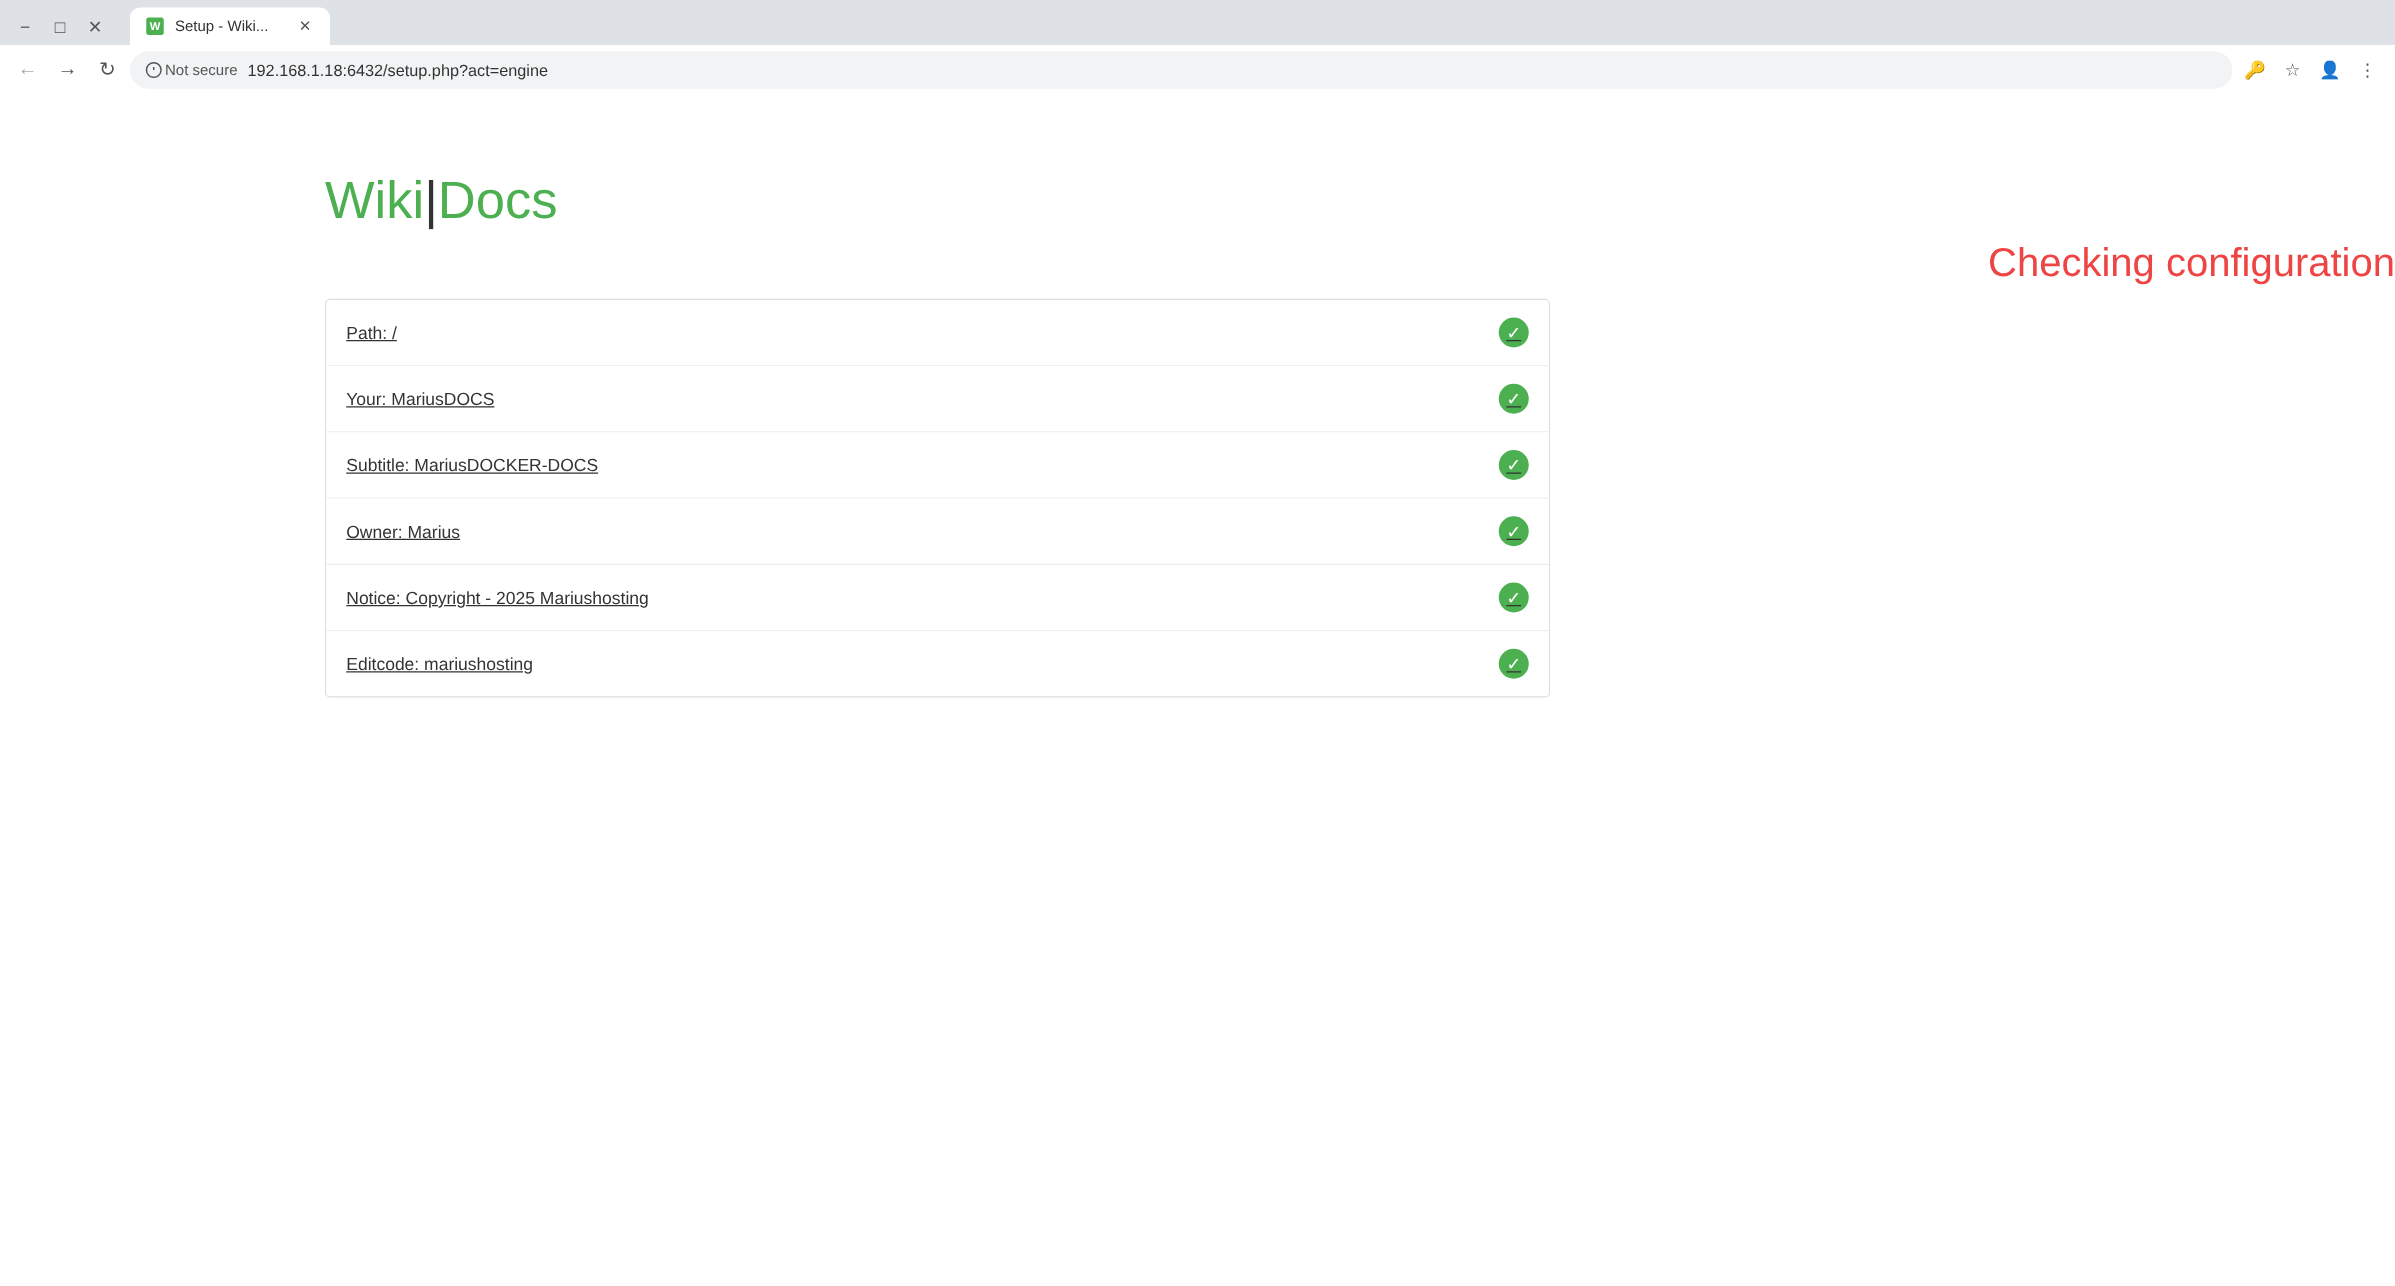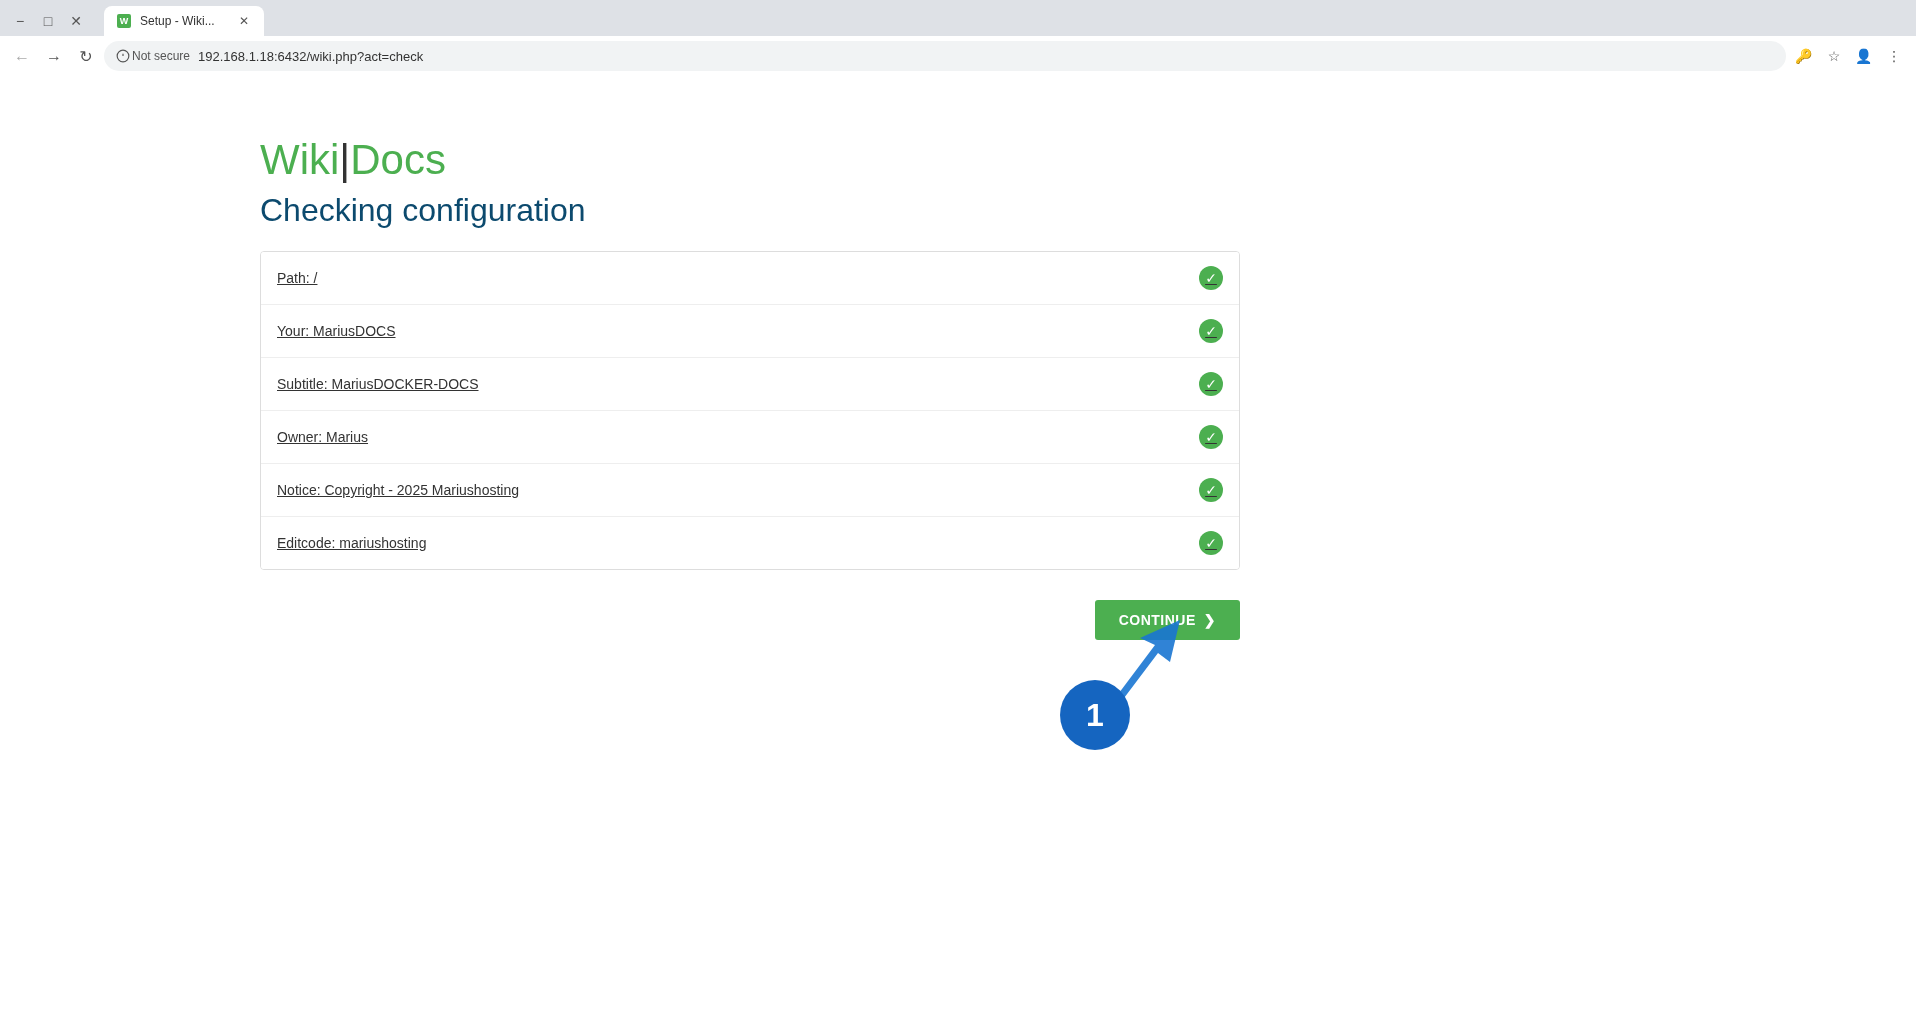--- a/index.html
+++ b/index.html
@@ -205,23 +205,24 @@
     }
 
     .app-tagline {
       font-size: 14px;
       color: #555;
       margin-bottom: 40px;
     }
 
     .section-title {
       font-size: 32px;
-      color: #0c4a6e;
+      color: #ef4444;
       font-weight: 300;
-      margin-bottom: 22px;
+      margin-bottom: 10px;
+      text-align: right;
     }
 
     .section-description {
       font-size: 14px;
       color: #555;
       margin-bottom: 24px;
     }
 
     .config-table {
       border: 1px solid #ddd;
@@ -354,21 +355,21 @@
 
     <div class="address-bar">
       <span class="security-icon">
         <svg viewBox="0 0 24 24" fill="none" stroke="currentColor" stroke-width="2">
           <circle cx="12" cy="12" r="10"></circle>
           <line x1="12" y1="8" x2="12" y2="12"></line>
           <line x1="12" y1="16" x2="12.01" y2="16"></line>
         </svg>
         <span>Not secure</span>
       </span>
-      <span class="address-text">192.168.1.18:6432/wiki.php?act=check</span>
+      <span class="address-text">192.168.1.18:6432/setup.php?act=engine</span>
     </div>
 
     <div class="address-bar-actions">
       <button class="addr-action-btn">🔑</button>
       <button class="addr-action-btn">☆</button>
       <button class="addr-action-btn">👤</button>
       <button class="addr-action-btn">⋮</button>
     </div>
   </div>
 </div>
@@ -402,39 +403,14 @@
     <div class="config-row">
       <span>Notice: Copyright - 2025 Mariushosting</span>
       <div class="check-icon">✓</div>
     </div>
     <div class="config-row">
       <span>Editcode: mariushosting</span>
       <div class="check-icon">✓</div>
     </div>
   </div>
 
-  <div class="annotation-container">
-    <div class="continue-area">
-      <button class="continue-btn">
-        <span>CONTINUE</span>
-        <span>❯</span>
-      </button>
-
-      <div class="annotation-wrapper">
-
-        <svg class="annotation-arrow" viewBox="0 0 200 130" xmlns="http://www.w3.org/2000/svg">
-          <defs>
-            <marker id="arrowhead" markerWidth="10" markerHeight="7" refX="0" refY="3.5" orient="auto">
-              <polygon points="0 0, 10 3.5, 0 7" fill="#1976D2"></polygon>
-            </marker>
-          </defs>
-
-          <polygon points="40,115 85,55 70,48 110,30 100,72 88,63 45,120" fill="#1976D2" opacity="0.9"></polygon>
-        </svg>
-
-        <div class="annotation-circle">
-          <span>1</span>
-        </div>
-      </div>
-    </div>
-  </div>
 
 </div>
 
 </body></html>

